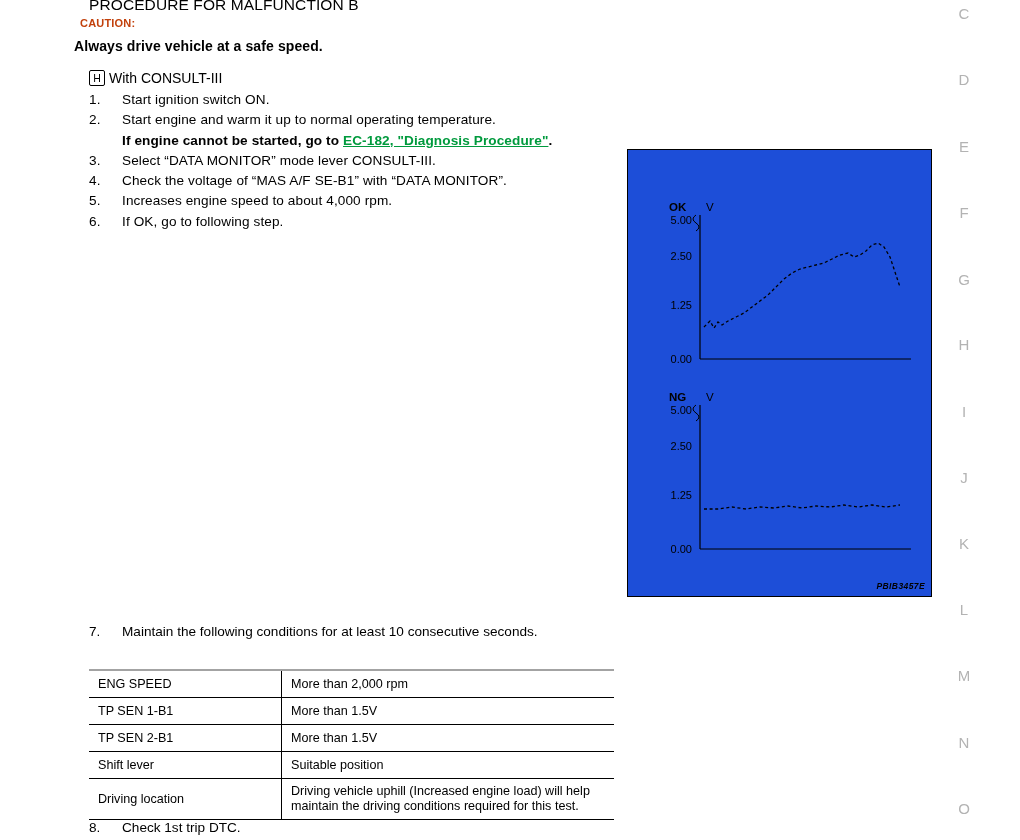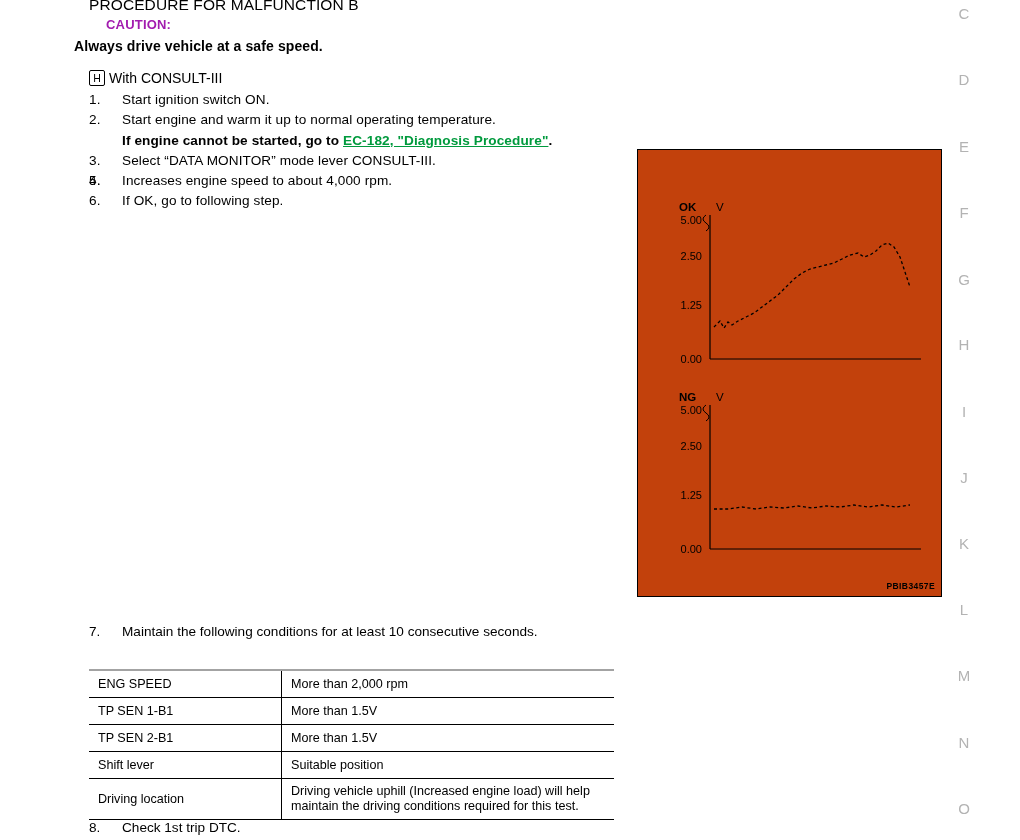--- a/index.html
+++ b/index.html
@@ -38,25 +38,25 @@
     line-height: 18px;
     margin: 0;
     padding-top: 0;
     position: absolute;
     left: 89px;
     top: -4px;
     white-space: nowrap;
   }
   .caution {
     position: absolute;
-    left: 106px;
+    left: 80px;
     top: 17px;
-    font-size: 13px;
-    font-weight: bold;
-    color: #a21caf;
+    font-size: 11px;
+    font-weight: bold;
+    color: #c2410c;
     letter-spacing: 0.2px;
   }
   .caution-text {
     position: absolute;
     left: 74px;
     top: 38px;
     font-size: 14px;
     font-weight: bold;
     letter-spacing: 0.1px;
   }
@@ -177,32 +177,32 @@
     line-height: 15px;
   }
   
   .figure {
     position: absolute;
     left: 627px;
     top: 149px;
     width: 305px;
     height: 448px;
     border: 1px solid #000;
-    background: #c2410c;
+    background: #1d4ed8;
     box-sizing: border-box;
-    margin-left: 10px;
   }
   .fig-code {
     position: absolute;
     right: 6px;
     bottom: 5px;
     font-size: 8.5px;
     font-weight: bold;
     letter-spacing: 0.4px;
     font-family: "Liberation Sans", sans-serif;
+    font-style: italic;
   }
   .graph {
     position: absolute;
     left: 0;
     width: 305px;
     height: 200px;
   }
   .graph.ok { top: 45px; }
   .graph.ng { top: 235px; }
   .g-label {
@@ -269,20 +269,21 @@
     <span class="sub-line bold">
       <span>If engine cannot be started, go to </span><a class="xref bold" href="#">EC-182, "Diagnosis Procedure"</a><span>.</span>
     </span>
   </li>
   <li>
     <span class="num">3.</span>
     <span>Select “DATA MONITOR” mode lever CONSULT-III.</span>
   </li>
   <li>
     <span class="num">4.</span>
+    <span>Check the voltage of “MAS A/F SE-B1” with “DATA MONITOR”.</span>
   </li>
   <li>
     <span class="num">5.</span>
     <span>Increases engine speed to about 4,000 rpm.</span>
   </li>
   <li>
     <span class="num">6.</span>
     <span class="sub-line">If OK, go to following step.</span>
   </li>
 </ol>

